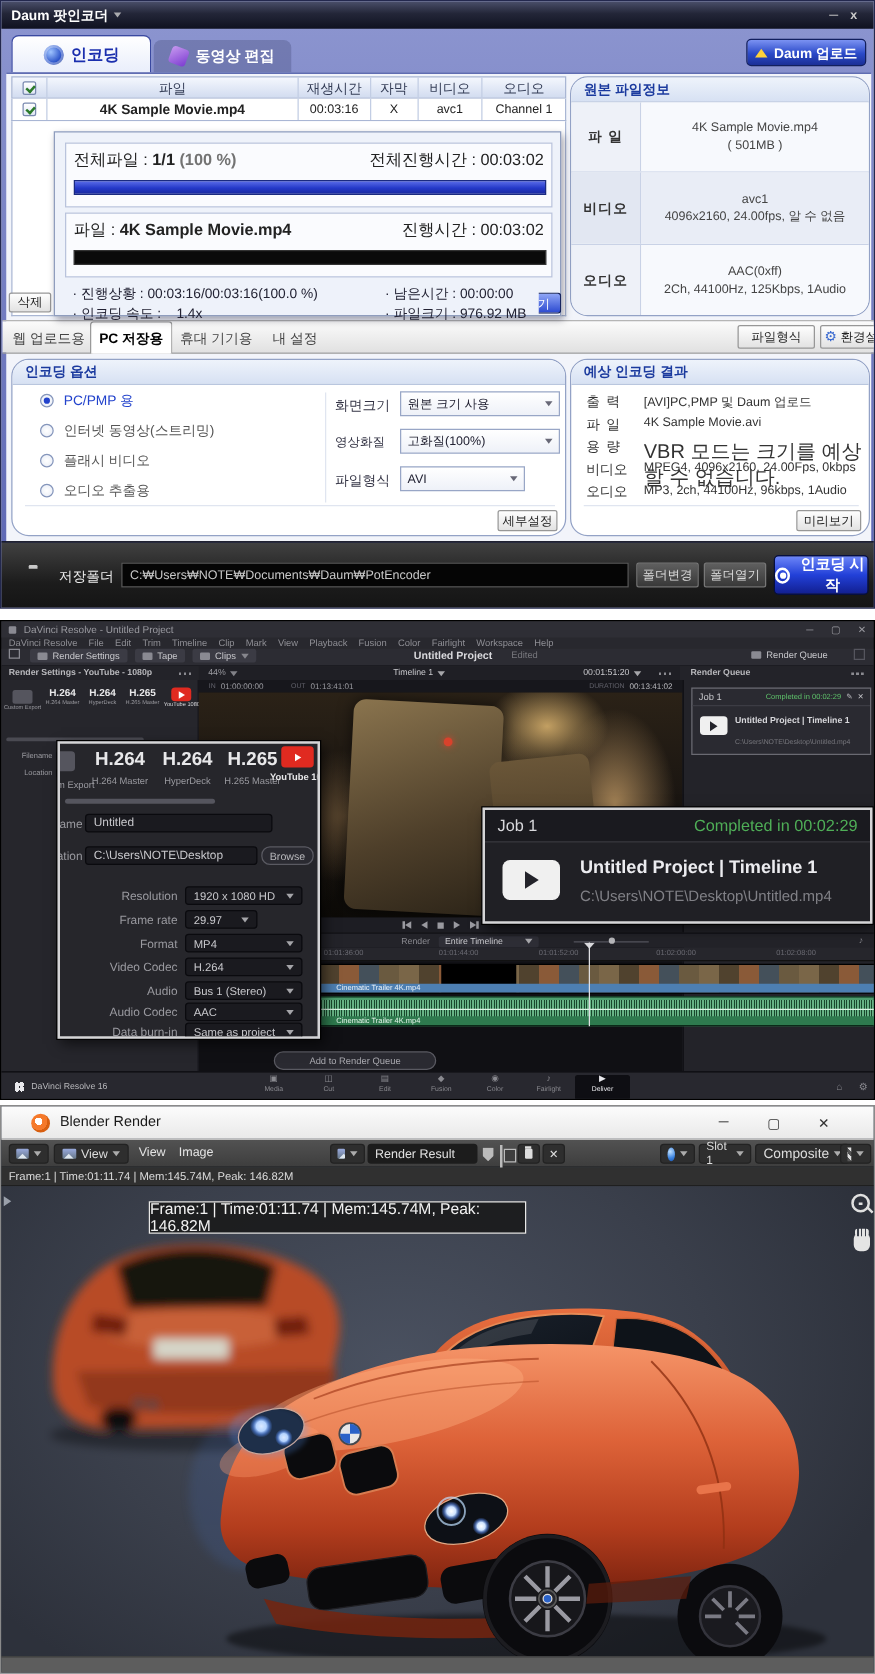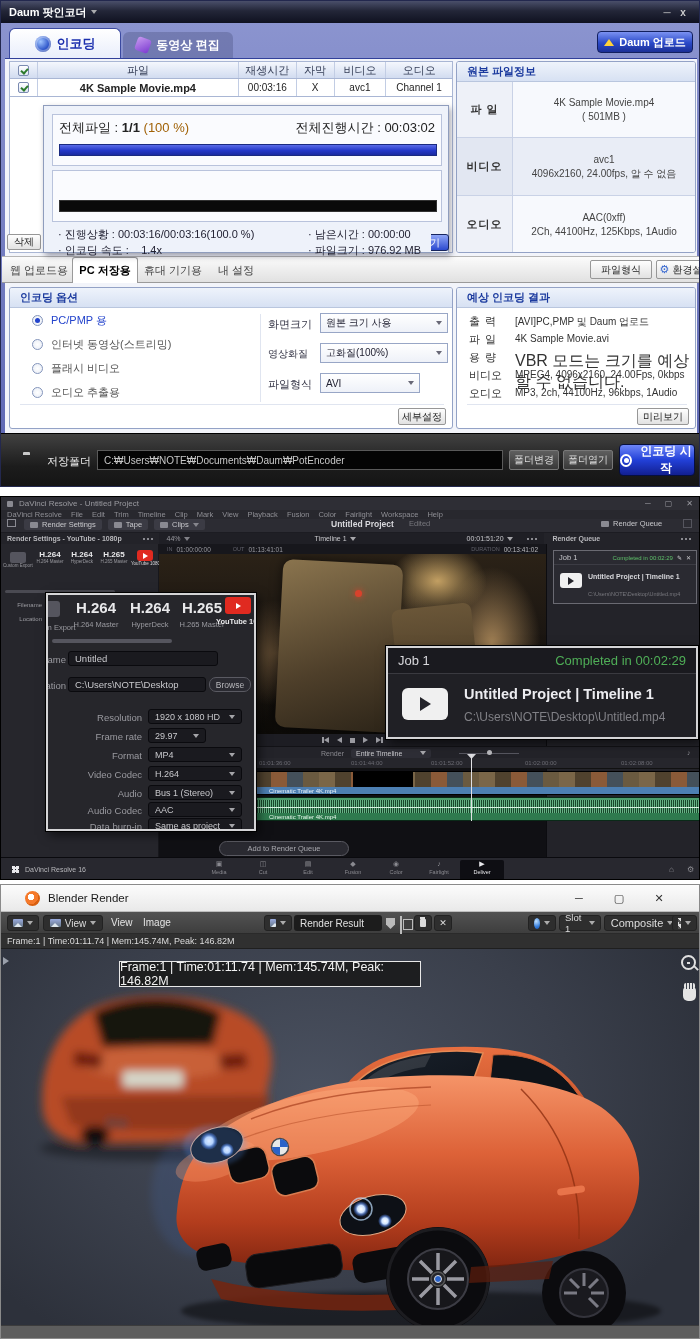--- a/index.html
+++ b/index.html
@@ -20,21 +20,21 @@
 .scis{width:14px;height:14px;background:linear-gradient(135deg,#c89af0,#7a3ad0);border-radius:3px;transform:rotate(20deg)}
 .w1-upload{left:596px;top:30px;width:96px;height:22px;background:linear-gradient(#7b92f2,#2a49c8 55%,#1b2f96);border:1px solid #121f5e;border-radius:4px;display:flex;align-items:center;justify-content:center;gap:5px;color:#fff;font-size:11px;font-weight:bold}
 .uparrow{width:0;height:0;border-left:5px solid transparent;border-right:5px solid transparent;border-bottom:7px solid #ffd23a}
 .w1-content{left:4px;top:57px;width:692px;height:375px;background:#f2f4fa;border-top:1px solid #31409a}
 .tbl-h{display:flex;height:18px;background:linear-gradient(#f4f7fd,#d2dcf0);border:1px solid #a9b6d4;font-size:11px;color:#333c55}
 .tbl-h>div,.tbl-r>div{display:flex;align-items:center;justify-content:center;border-right:1px solid #c2cde4;height:100%}
 .tbl-r{display:flex;height:18px;background:#fff;border:1px solid #a9b6d4;border-top:none;font-size:10px;color:#222}
 .cb{width:11px;height:11px;background:linear-gradient(#fff,#dfe6f3);border:1px solid #7a8ab0;border-radius:2px;position:relative}
 .cb:after{content:"";position:absolute;left:2px;top:2px;width:5px;height:3px;border-left:2px solid #2b7a2b;border-bottom:2px solid #2b7a2b;transform:rotate(-48deg)}
 .w1-list{left:8px;top:96px;width:444px;height:156px;background:#fff;border:1px solid #a9b6d4;border-top:none}
-.panel{background:#fff;border:1px solid #93a2c6;border-radius:3px;overflow:hidden}
+.panel{background:#fff;border:1px solid #93a2c6;border-radius:14px;overflow:hidden}
 .panel-h{height:20px;background:linear-gradient(#eef3fb,#d7e1f3);border-bottom:1px solid #b9c6de;display:flex;align-items:center;padding:0 10px;font-size:11px;font-weight:bold;color:#1b3a9e}
 .info-row{display:flex;border-bottom:1px solid #c9d2e6}
 .info-lab{width:56px;display:flex;align-items:center;justify-content:center;font-size:11px;font-weight:bold;color:#333;background:#eef1f8;border-right:1px solid #c9d2e6;letter-spacing:1px}
 .info-val{flex:1;display:flex;flex-direction:column;align-items:center;justify-content:center;font-size:10px;color:#444;line-height:14px;text-align:center}
 .dlg{left:42px;top:104px;width:406px;height:148px;background:#eef2fa;border:1px solid #8f9dbd;box-shadow:2px 3px 6px rgba(0,0,30,.35);z-index:20}
 .dlg-box{position:absolute;left:8px;width:390px;height:52px;background:#fafbfe;border:1px solid #b9c3dc}
 .dlg-row{position:absolute;left:6px;right:6px;top:4px;display:flex;justify-content:space-between;font-size:13px;color:#222}
 .bar{position:absolute;left:6px;top:29px;width:378px;height:12px;border:1px solid #1a2a80;background:linear-gradient(#5a6ce8,#2438c8 55%,#1a2aa0)}
 .bar.black{background:#0a0a0a;border-color:#333}
 .stat{font-size:11px;color:#223}
@@ -215,27 +215,33 @@
         <span>2Ch, 44100Hz, 125Kbps, 1Audio</span>
       </div>
     </div>
   </div>
 
   <div class="abs dlg">
     <div class="dlg-box" style="top:8px">
       <div class="dlg-row">
         <span><span>전체파일 :</span>
           <b>1/1</b>
-          <span style="color:#a16207;font-weight:normal">(100 %)</span></span>
+          <span style="color:#737373;font-weight:bold">(100 %)</span></span>
         <span><span>전체진행시간 :</span>
           <span>00:03:02</span></span>
       </div>
       <div class="bar"></div>
     </div>
     <div class="dlg-box" style="top:64px">
+      <div class="dlg-row">
+        <span><span>파일 :</span>
+          <b>4K Sample Movie.mp4</b></span>
+        <span><span>진행시간 :</span>
+          <span>00:03:02</span></span>
+      </div>
       <div class="bar black"></div>
     </div>
     <div class="abs stat" style="left:14px;top:121px">
       <span>· 진행상황 :</span> <span>00:03:16/00:03:16(100.0 %)</span>
     </div>
     <div class="abs stat" style="left:264px;top:121px">
       <span>· 남은시간 :</span> <span>00:00:00</span>
     </div>
     <div class="abs stat" style="left:14px;top:137px">
       <span>· 인코딩 속도 :</span>&nbsp;&nbsp;&nbsp;&nbsp;<span>1.4x</span>

